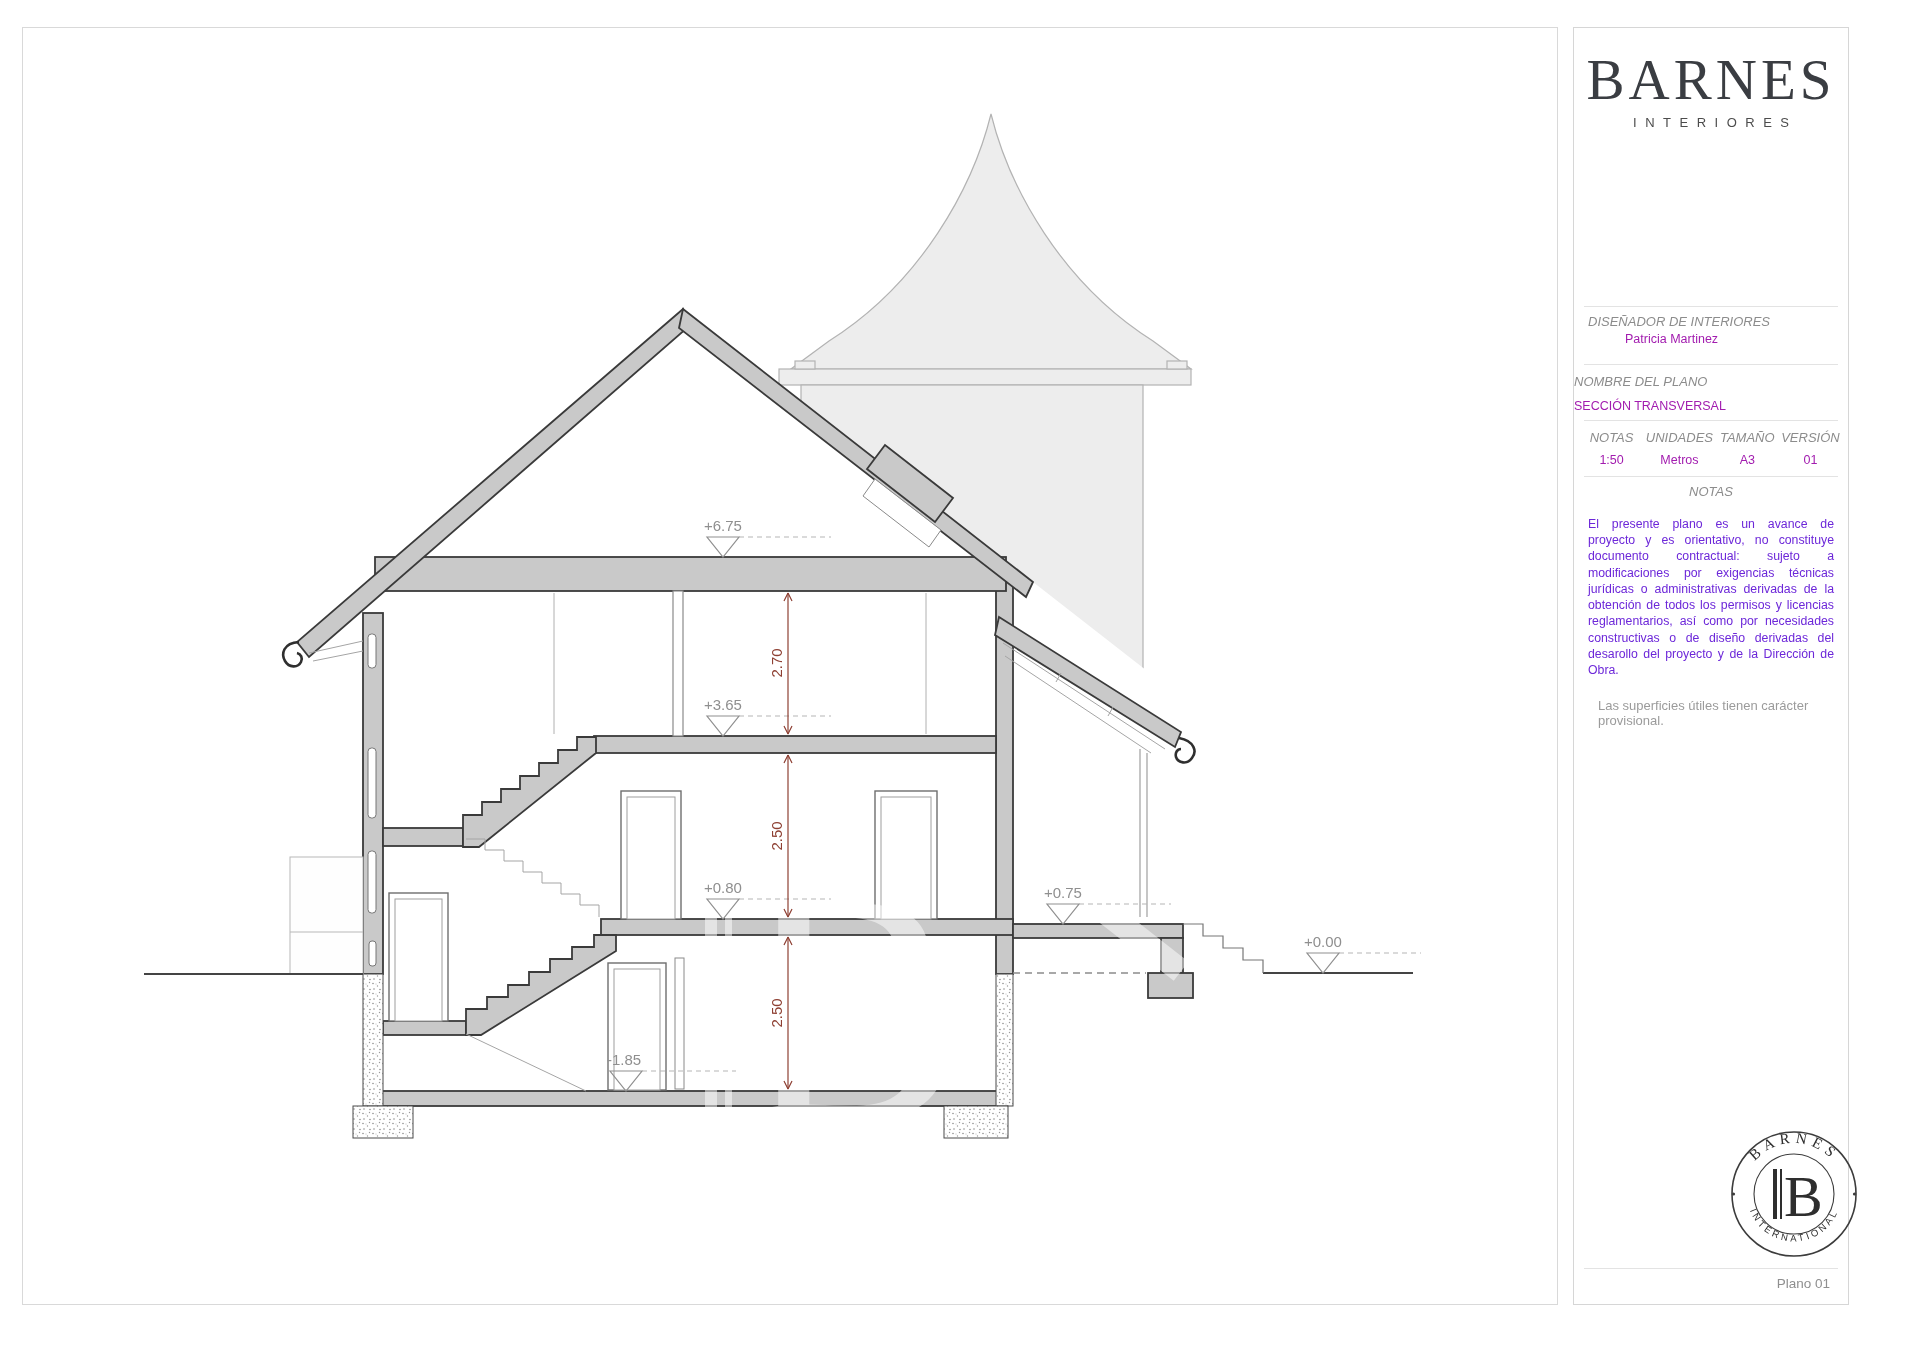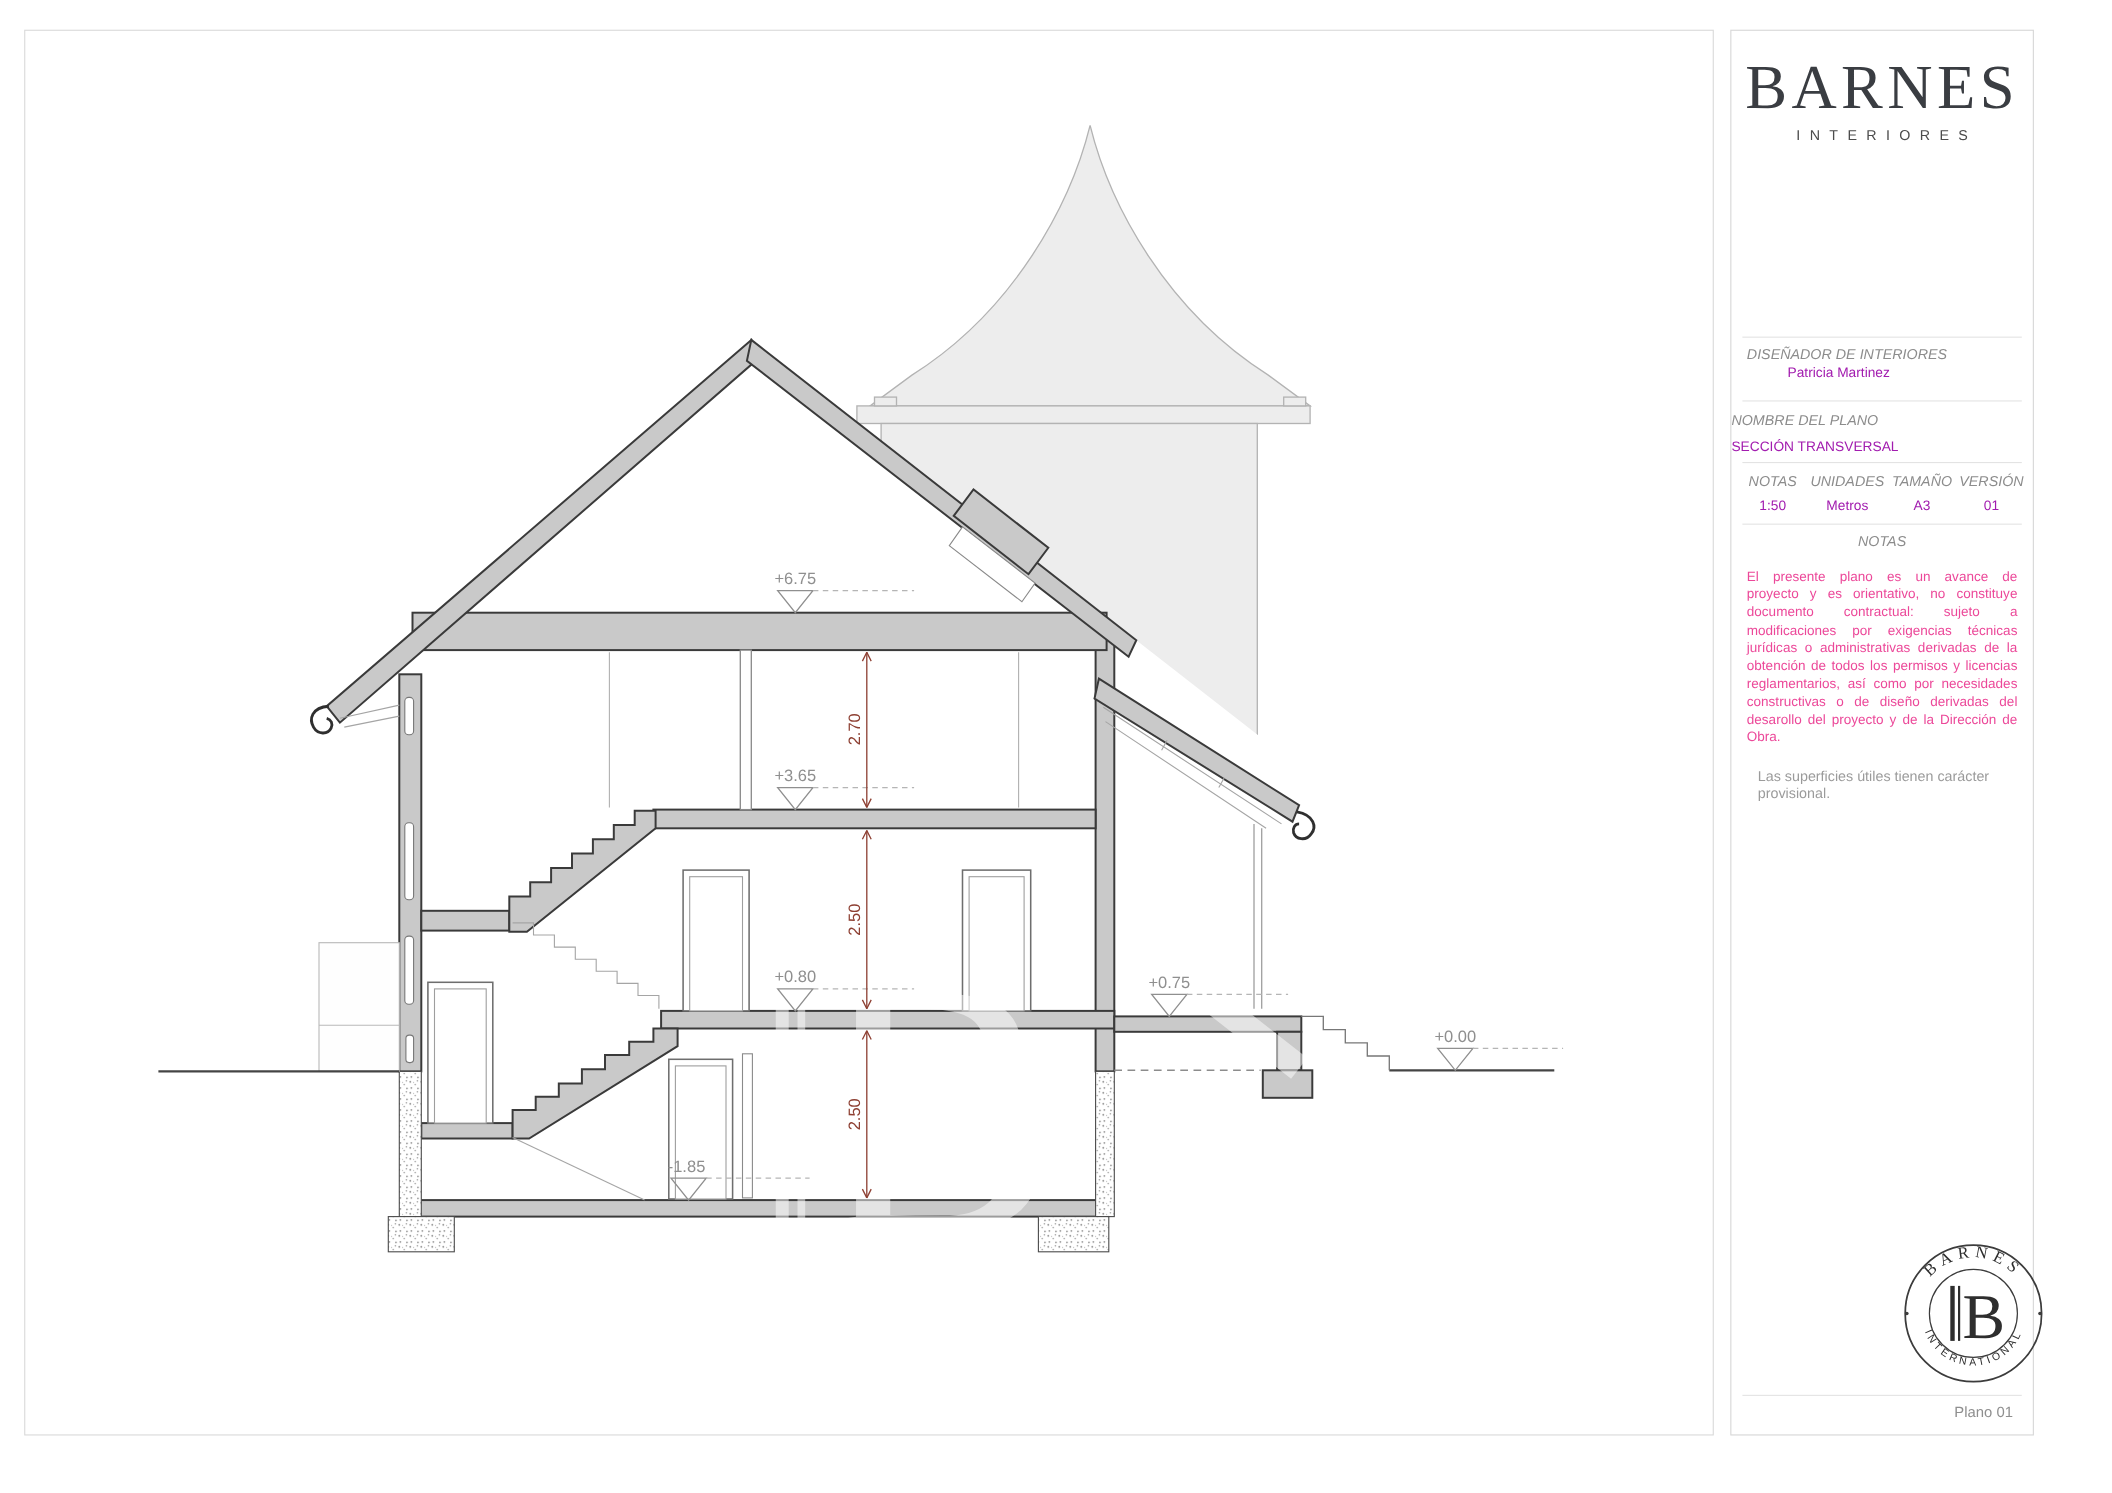--- a/index.html
+++ b/index.html
@@ -23,21 +23,21 @@
   .sec-label { font-size:13px; color:#8c8c8c;font-style:italic; }
   .sec-value { font-size:12.5px; color:#a21caf; }
   #designer { position:absolute; top:286px; left:14px; }
   #designer .sec-value { margin-top:3px; padding-left:37px; }
   #plan-name-block { position:absolute; top:346px; left:0; width:100%; text-align:left; }
   #plan-name-block .sec-value { margin-top:10px; }
   #spec-table { position:absolute; top:402px; left:6px; right:6px; display:grid;
                 grid-template-columns:1fr 1.15fr 1fr 1fr; row-gap:8px; text-align:center; }
   #notes { position:absolute; top:456px; left:14px; right:14px; }
   #notes .sec-label { text-align:center; }
-  #notes-paragraph { margin-top:17px; font-size:12.3px; color:#ec4899; line-height:1.32;
+  #notes-paragraph { margin-top:17px; font-size:12.3px; color:#6d28d9; line-height:1.32;
                      text-align:justify; word-spacing:1px; }
   #notes-secondary { margin-top:20px; font-size:13px; color:#9b9b9b; padding-left:10px; }
   #seal { position:absolute; left:150px; top:1096px; }
   #panel-footer-divider { top:1240px; }
   #plano-label { position:absolute; top:1248px; right:18px; font-size:13.5px; color:#8f8f8f; }
 
   
   svg text.ann  { font-family:"Liberation Sans", sans-serif; font-size:15px; fill:#8f8f8f; }
   svg text.dim  { font-family:"Liberation Sans", sans-serif; font-size:15px; fill:#8e4033; }
   .wm-text { font-family:"Liberation Serif", serif; }

